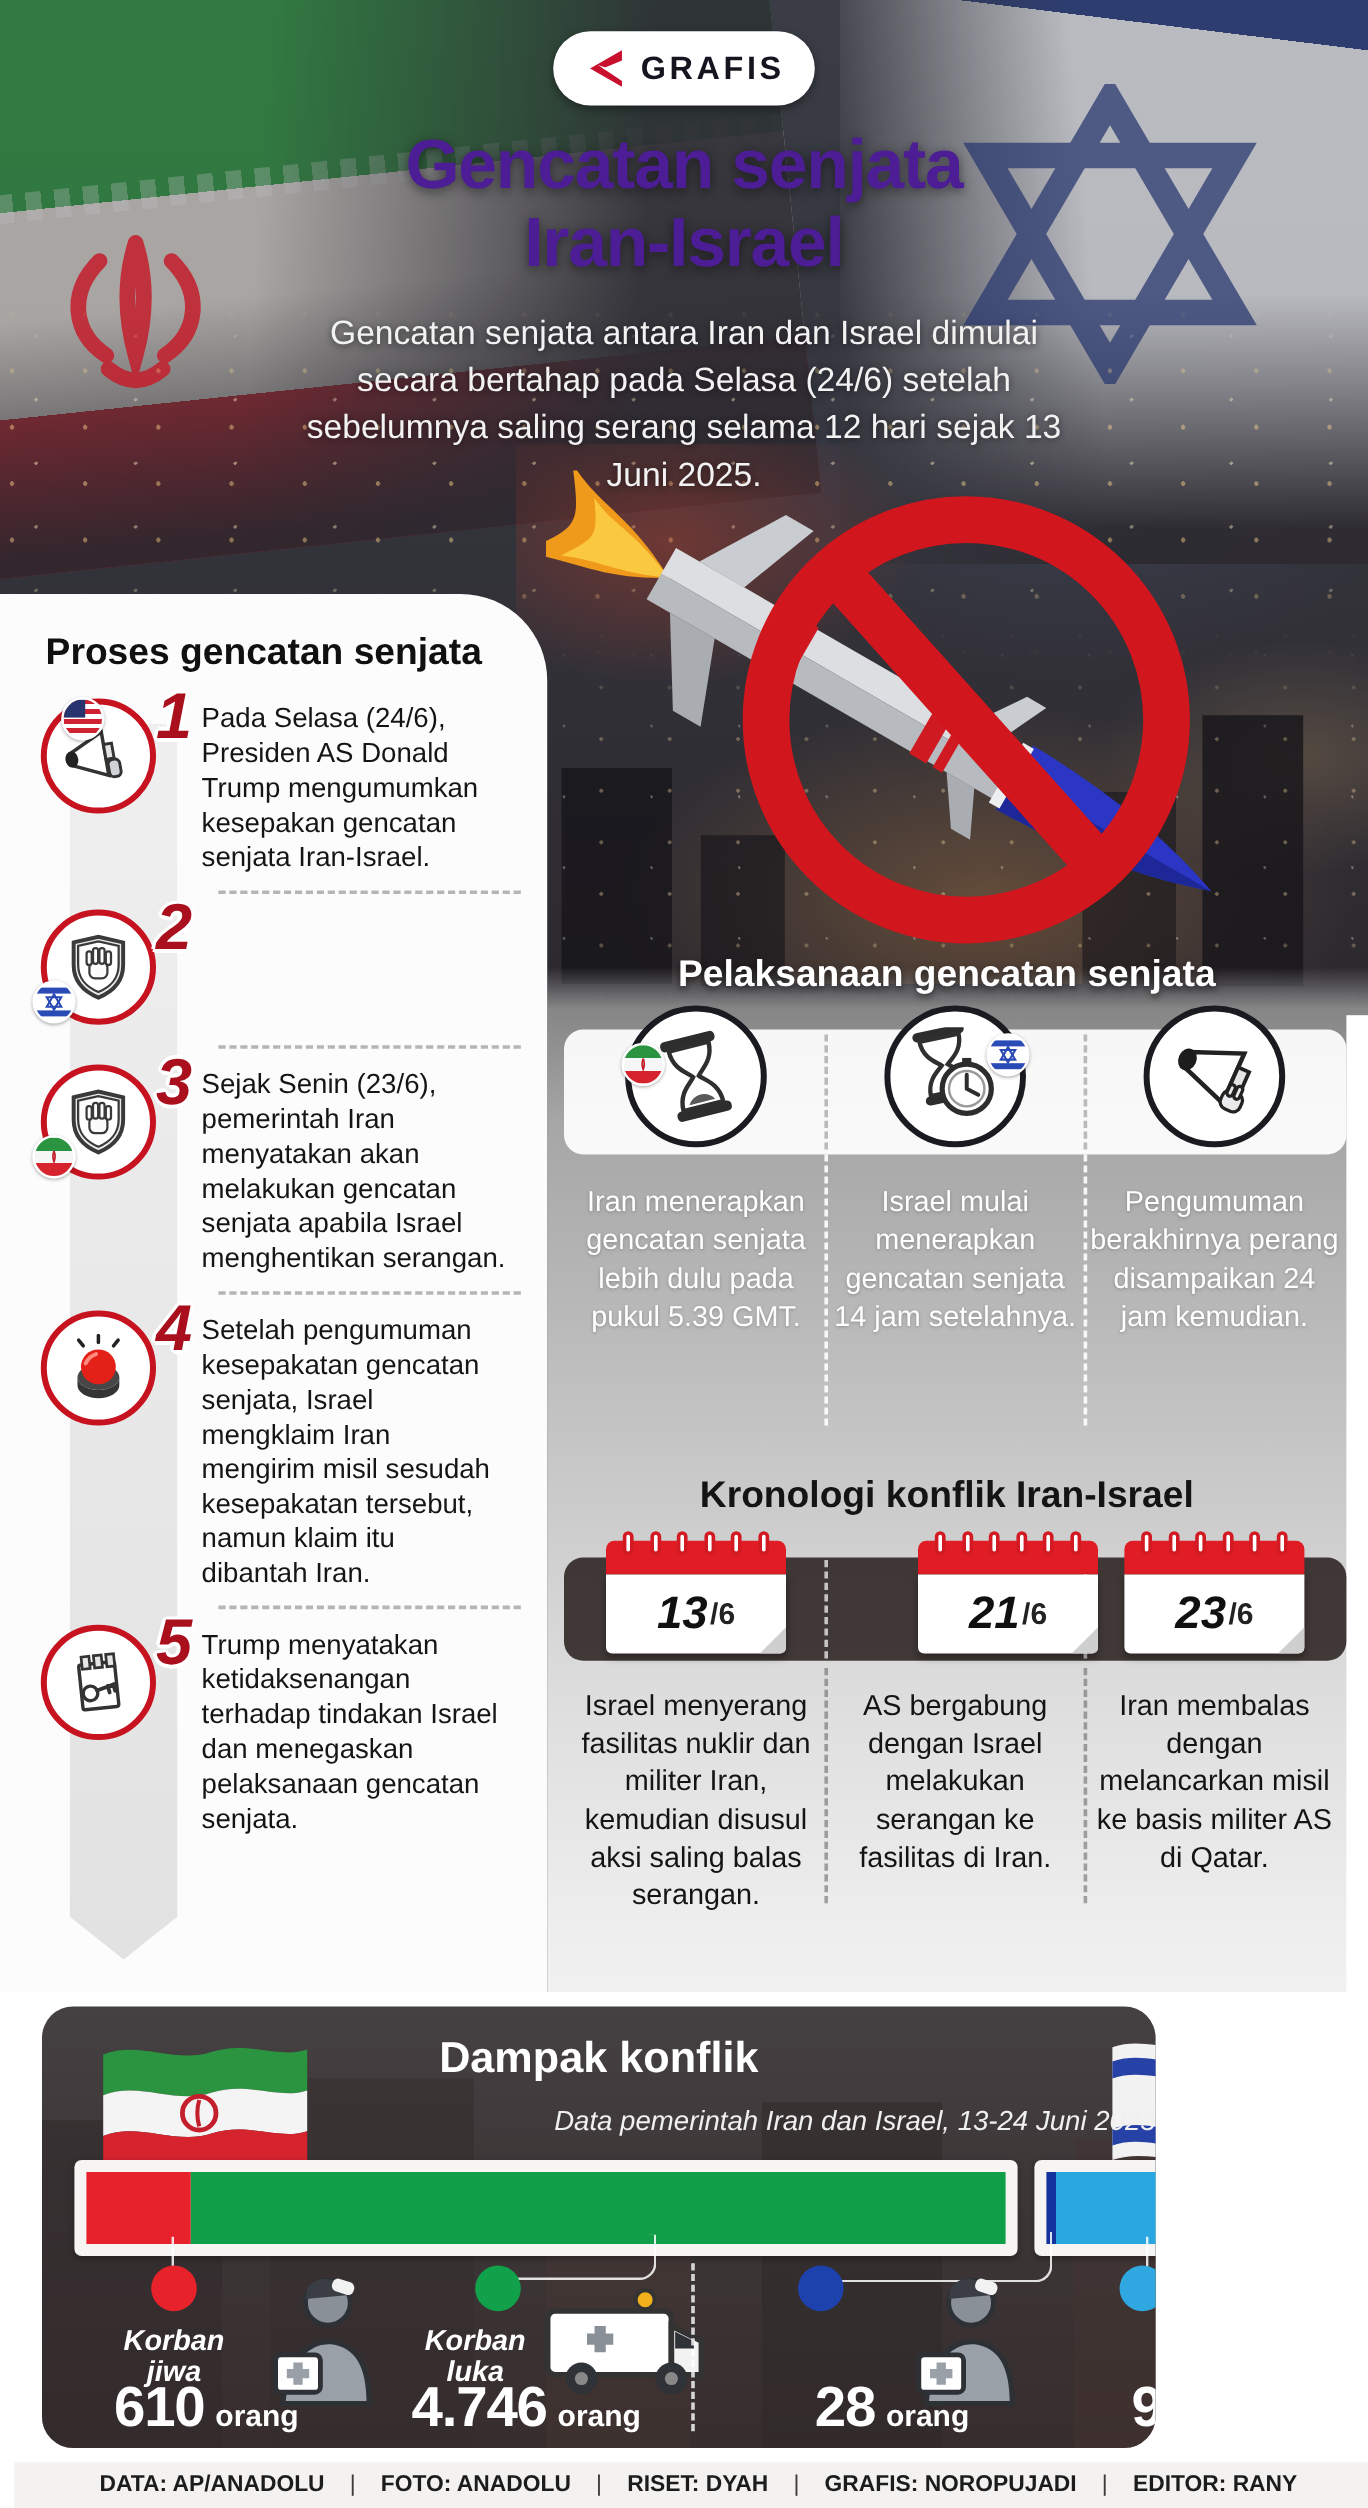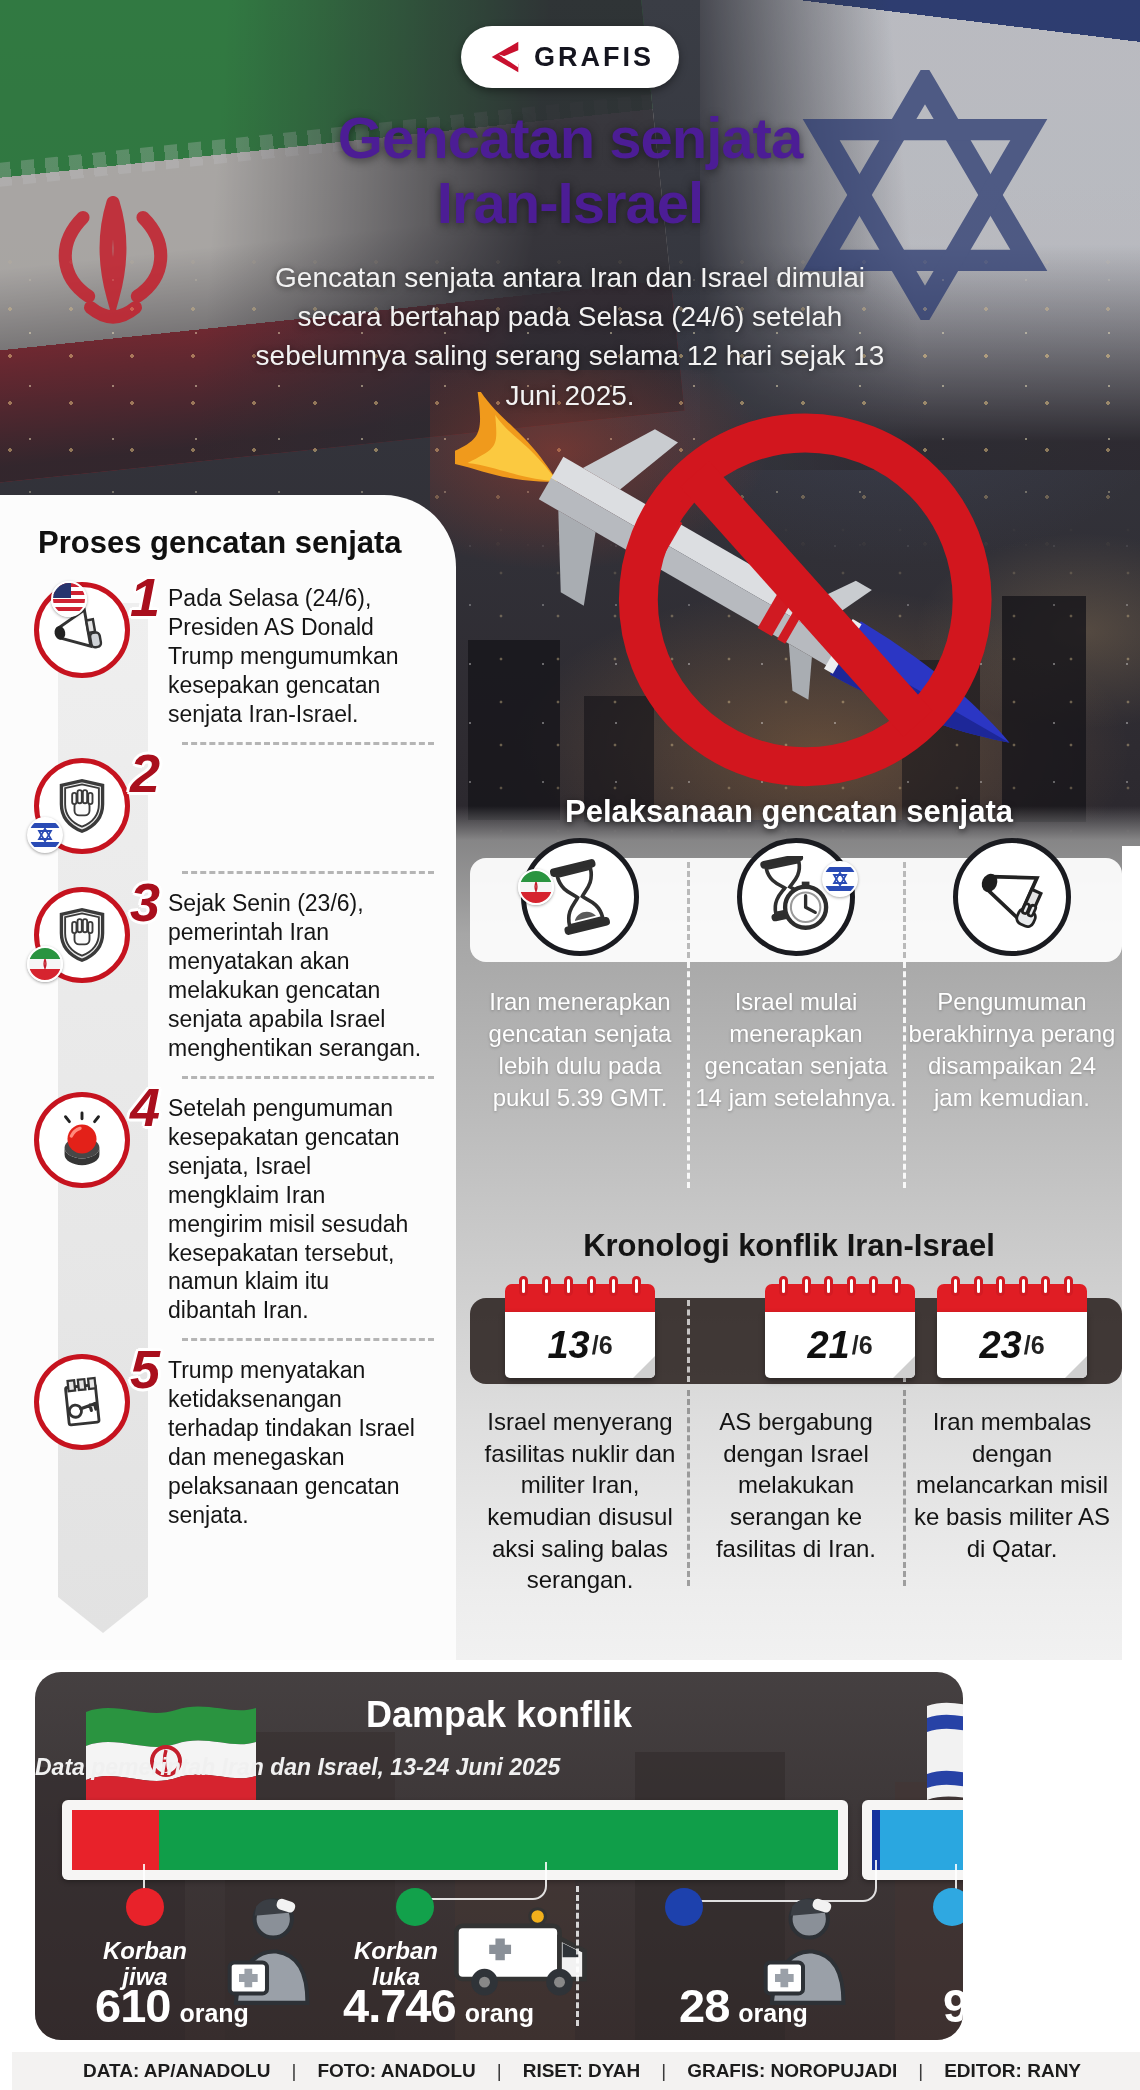--- a/index.html
+++ b/index.html
@@ -140,22 +140,22 @@
   .impact{position:absolute;left:35px;top:1672px;width:928px;height:368px;border-radius:26px;
     background:linear-gradient(180deg,#454041 0%,#3d3738 40%,#372d2d 100%);overflow:hidden;z-index:4;}
   .bld{position:absolute;opacity:.5;}
   .bld.i1{left:0;top:95px;width:150px;height:273px;background:#2f2829;}
   .bld.i2{left:190px;top:60px;width:170px;height:308px;background:#332b2b;}
   .bld.i3{left:600px;top:80px;width:150px;height:288px;background:#2e2728;}
   .bld.i4{left:860px;top:110px;width:210px;height:258px;background:#433432;}
   .bld.i5{left:420px;top:130px;width:120px;height:238px;background:#4a3834;opacity:.35;}
   .impact-title{position:absolute;left:0;right:0;top:22px;text-align:center;color:#fff;font-size:36px;
     font-weight:800;}
-  .impact-sub{position:absolute;left:0;right:0;top:82px;text-align:left;color:#f0f0f0;font-size:23px;
-    font-style:italic;font-weight:700;}
+  .impact-sub{position:absolute;left:0;right:0;top:82px;text-align:right;color:#f0f0f0;font-size:23px;
+    font-style:italic;font-weight:400;}
   .flag-impact{position:absolute;}
   .flag-iran-im{left:45px;top:26px;}
   .flag-il-im{left:888px;top:22px;}
   .barbox{position:absolute;top:128px;height:80px;background:#f6f5f4;border-radius:6px;padding:10px;
     display:flex;box-shadow:0 2px 5px rgba(0,0,0,.3);}
   .barbox-iran{left:27px;width:786px;}
   .barbox-il{left:827px;width:226px;}
   .seg{height:100%;}
   .seg-red{width:11.4%;background:#e8222a;}
   .seg-green{flex:1;background:#109e49;}

